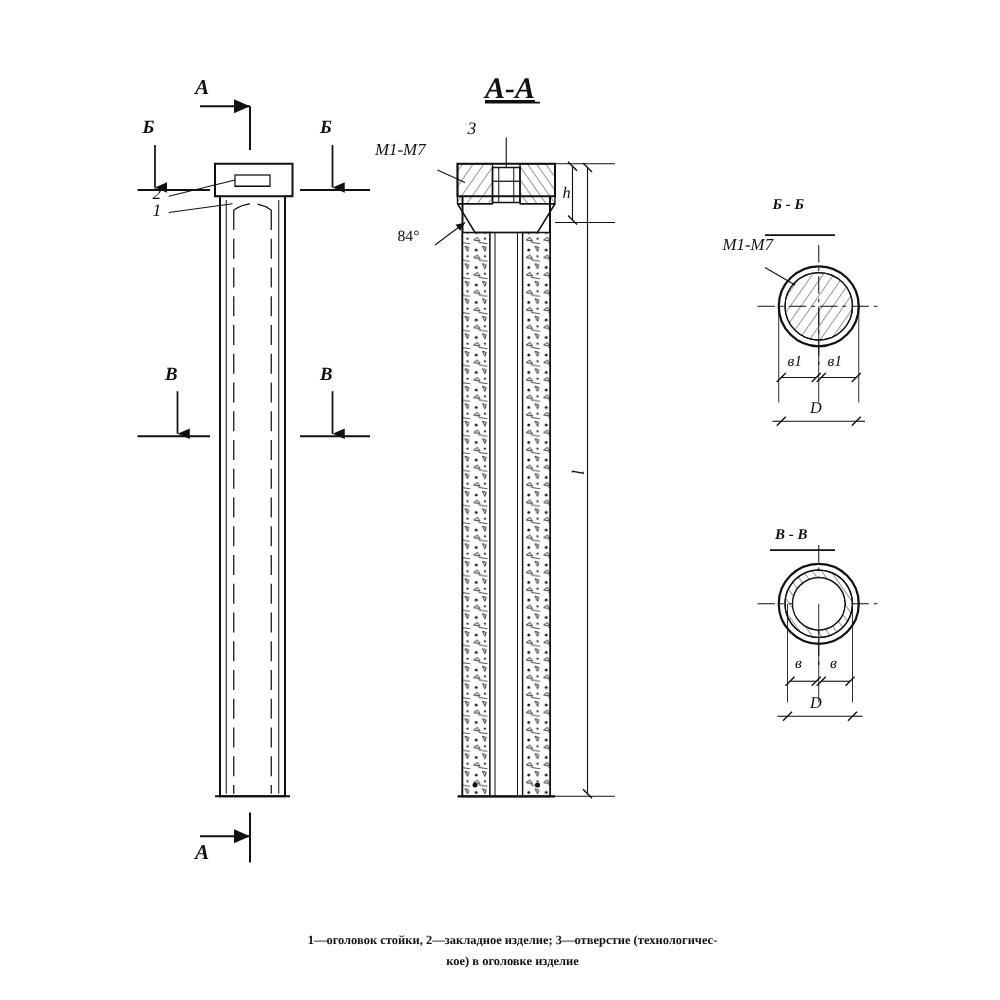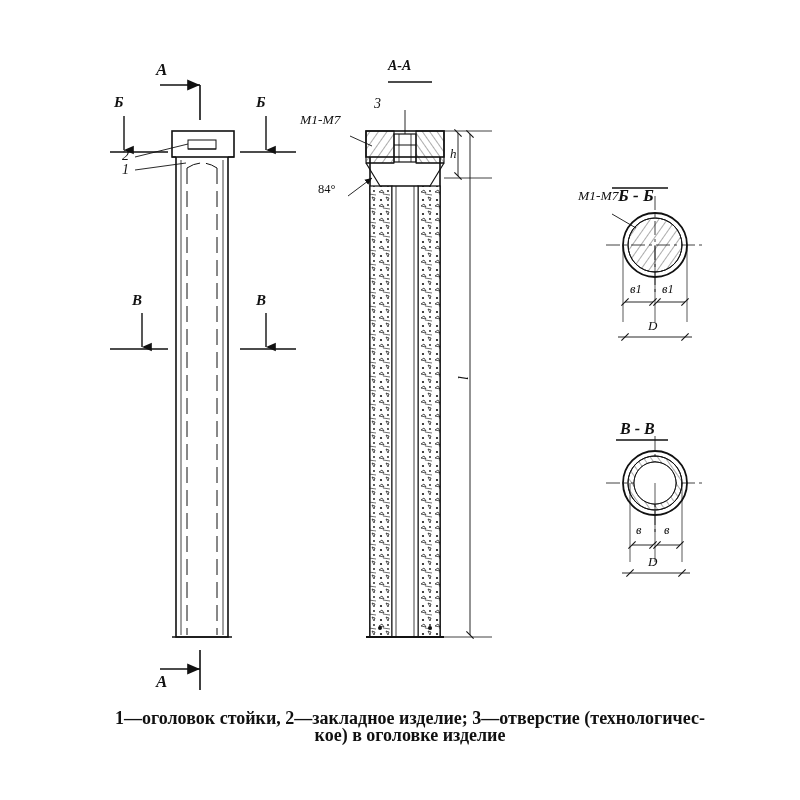--- a/index.html
+++ b/index.html
@@ -1,22 +1,22 @@
 <!DOCTYPE html>
 <html><head>
 <meta charset="utf-8">
 <style>
   html,body{margin:0;padding:0;background:#ffffff;}
   body{width:800px;height:800px;overflow:hidden;font-family:"Liberation Serif",serif;color:#111;}
   #root{position:relative;width:800px;height:800px;}
   .lbl{position:absolute;font-family:"Liberation Serif",serif;color:#111;white-space:nowrap;}
   .ital{font-style:italic;}
   .bold{font-weight:bold;}
-  .caption{position:absolute;left:70px;top:710px;width:680px;text-align:center;
-           font-family:"Liberation Serif",serif;font-weight:bold;font-size:18px;line-height:17px;}
+  .caption{position:absolute;left:70px;top:744px;width:680px;text-align:center;
+           font-family:"Liberation Serif",serif;font-weight:bold;font-size:10px;line-height:17px;}
   svg{position:absolute;left:0;top:0;}
 </style>
 </head>
 <body>
 
 <div id="root">
 
   <svg width="800" height="800" viewBox="0 0 800 800">
     <defs>
       <pattern id="hatch" width="7" height="7" patternUnits="userSpaceOnUse" patternTransform="rotate(35)">
@@ -174,36 +174,36 @@
 
   <div class="lbl ital bold" style="left:114px;top:94px;font-size:15px;">Б</div>
   <div class="lbl ital bold" style="left:256px;top:94px;font-size:15px;">Б</div>
 
   <div class="lbl ital bold" style="left:132px;top:292px;font-size:15px;">В</div>
   <div class="lbl ital bold" style="left:256px;top:292px;font-size:15px;">В</div>
 
   <div class="lbl ital" style="left:122px;top:148px;font-size:14px;">2</div>
   <div class="lbl ital" style="left:122px;top:162px;font-size:14px;">1</div>
 
-  <div class="lbl ital bold" style="left:388px;top:58px;font-size:14px;">А-А</div>
+  <div class="lbl ital bold" style="left:388px;top:58px;font-size:24px;text-decoration:underline;">А-А</div>
 
   <div class="lbl ital" style="left:300px;top:112px;font-size:13.5px;">М1-М7</div>
   <div class="lbl ital" style="left:374px;top:96px;font-size:14px;">3</div>
   <div class="lbl" style="left:318px;top:182px;font-size:12.5px;">84°</div>
 
   <div class="lbl ital" style="left:450px;top:146px;font-size:13px;">h</div>
   <div class="lbl ital" style="left:456px;top:380px;font-size:14px;transform:rotate(-90deg);transform-origin:left top;">l</div>
 
-  <div class="lbl ital bold" style="left:618px;top:186px;font-size:17px;">Б - Б</div>
+  <div class="lbl ital bold" style="left:618px;top:156px;font-size:12px;">Б - Б</div>
   <div class="lbl ital" style="left:578px;top:188px;font-size:13.5px;">М1-М7</div>
   <div class="lbl ital" style="left:630px;top:282px;font-size:12.5px;">в1</div>
   <div class="lbl ital" style="left:662px;top:282px;font-size:12.5px;">в1</div>
   <div class="lbl ital" style="left:648px;top:318px;font-size:13px;">D</div>
 
-  <div class="lbl ital bold" style="left:620px;top:420px;font-size:16px;text-align:right;">В - В</div>
+  <div class="lbl ital bold" style="left:620px;top:420px;font-size:12px;text-align:right;">В - В</div>
   <div class="lbl ital" style="left:636px;top:523px;font-size:12.5px;">в</div>
   <div class="lbl ital" style="left:664px;top:523px;font-size:12.5px;">в</div>
   <div class="lbl ital" style="left:648px;top:554px;font-size:13px;">D</div>
 
   <div class="caption">
     <div><span>1—оголовок стойки, 2—закладное изделие; 3—отверстие (технологичес-</span></div>
     <div>кое) в оголовке изделие</div>
   </div>
 
 </div>

